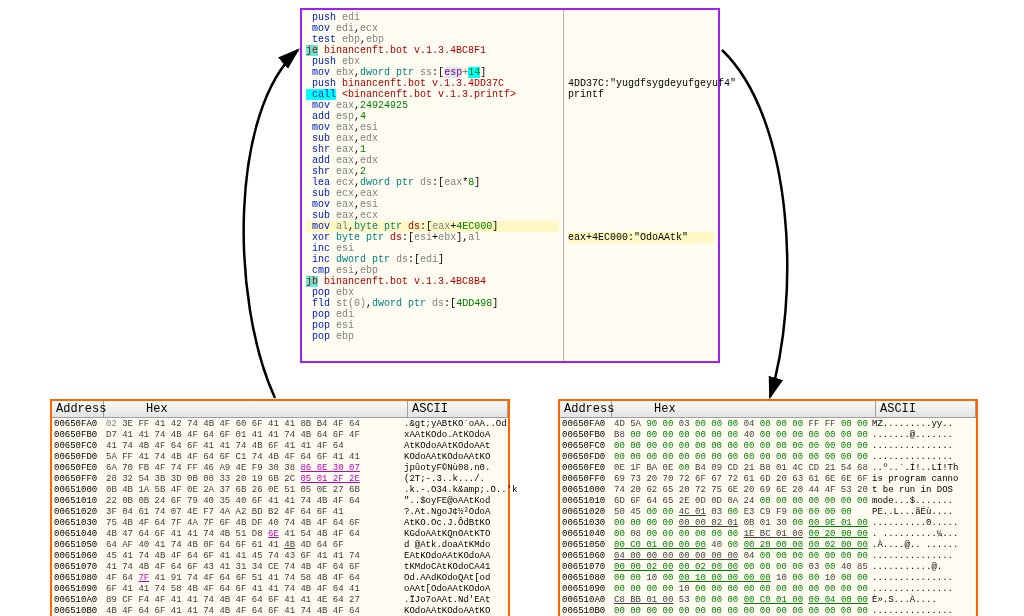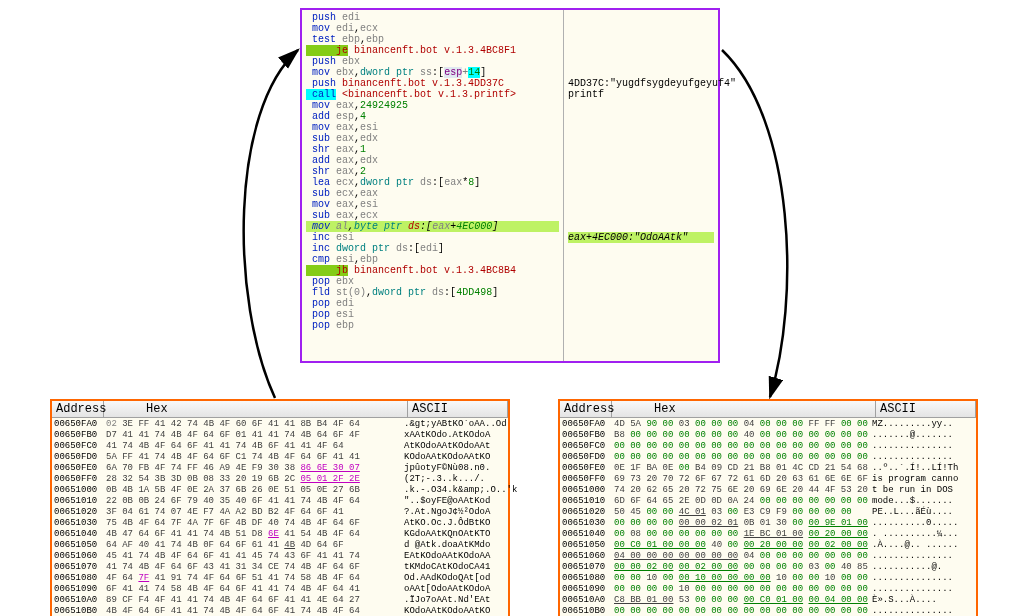--- a/index.html
+++ b/index.html
@@ -31,24 +31,24 @@
     width: 37%;
     padding: 2px 4px;
   }
   .disasm-line { white-space: pre; line-height: 11px; height: 11px; }
   .op-red { color: #b00000; }
   .op-blue { color: #0020c0; padding-left: 6px; }
   .op-green { color: #008000; }
   .op-gray { color: #808080; }
   .op-purple { color: #800080; }
   .op-teal { color: #008080; }
-  .hl-yellow { background: #84cc16; padding-left: 30px; }
+  .hl-yellow { background: #5eead4; }
   .hl-cyan { background: #00ffff; }
   .hl-pale { background: #e0e8f0; }
-  .hl-rowgray { background: #bef264; font-style: italic; }
+  .hl-rowgray { background: #fef9c3; }
   .hexpanel {
     position: absolute;
     border: 2px solid #ff6600;
     background: #fefcf0;
     font-size: 9px;
   }
   .hexpanel.left { left: 50px; top: 399px; width: 460px; }
   .hexpanel.right { left: 558px; top: 399px; width: 420px; }
   .hexheader {
     display: flex;
@@ -101,20 +101,21 @@
       <div class="disasm-line"><span class="op-blue">mov</span> <span class="op-gray">eax</span>,<span class="op-gray">esi</span></div>
       <div class="disasm-line"><span class="op-blue">sub</span> <span class="op-gray">eax</span>,<span class="op-gray">edx</span></div>
       <div class="disasm-line"><span class="op-blue">shr</span> <span class="op-gray">eax</span>,<span class="op-green">1</span></div>
       <div class="disasm-line"><span class="op-blue">add</span> <span class="op-gray">eax</span>,<span class="op-gray">edx</span></div>
       <div class="disasm-line"><span class="op-blue">shr</span> <span class="op-gray">eax</span>,<span class="op-green">2</span></div>
       <div class="disasm-line"><span class="op-blue">lea</span> <span class="op-gray">ecx</span>,<span class="op-teal">dword ptr</span> <span class="op-gray">ds</span>:[<span class="op-gray">eax</span>*<span class="op-green">8</span>]</div>
       <div class="disasm-line"><span class="op-blue">sub</span> <span class="op-gray">ecx</span>,<span class="op-gray">eax</span></div>
       <div class="disasm-line"><span class="op-blue">mov</span> <span class="op-gray">eax</span>,<span class="op-gray">esi</span></div>
       <div class="disasm-line"><span class="op-blue">sub</span> <span class="op-gray">eax</span>,<span class="op-gray">ecx</span></div>
       <div class="disasm-line hl-rowgray"><span class="op-blue">mov</span> <span class="op-gray">al</span>,<span class="op-teal">byte ptr</span> <span class="op-red">ds</span>:[<span class="op-gray">eax</span>+<span class="op-green">4EC000</span>]</div>
+      <div class="disasm-line"><span class="op-blue">xor</span> <span class="op-teal">byte ptr</span> <span class="op-red">ds</span>:[<span class="op-gray">esi</span>+<span class="op-gray">ebx</span>],<span class="op-gray">al</span></div>
       <div class="disasm-line"><span class="op-blue">inc</span> <span class="op-gray">esi</span></div>
       <div class="disasm-line"><span class="op-blue">inc</span> <span class="op-teal">dword ptr</span> <span class="op-gray">ds</span>:[<span class="op-gray">edi</span>]</div>
       <div class="disasm-line"><span class="op-blue">cmp</span> <span class="op-gray">esi</span>,<span class="op-gray">ebp</span></div>
       <div class="disasm-line"><span class="hl-yellow op-red">jb</span> <span class="op-red">binancenft.bot v.1.3.4BC8B4</span></div>
       <div class="disasm-line"><span class="op-blue">pop</span> <span class="op-gray">ebx</span></div>
       <div class="disasm-line"><span class="op-blue">fld</span> <span class="op-gray">st(0)</span>,<span class="op-teal">dword ptr</span> <span class="op-gray">ds</span>:[<span class="op-green">4DD498</span>]</div>
       <div class="disasm-line"><span class="op-blue">pop</span> <span class="op-gray">edi</span></div>
       <div class="disasm-line"><span class="op-blue">pop</span> <span class="op-gray">esi</span></div>
       <div class="disasm-line"><span class="op-blue">pop</span> <span class="op-gray">ebp</span></div>
     </div>

